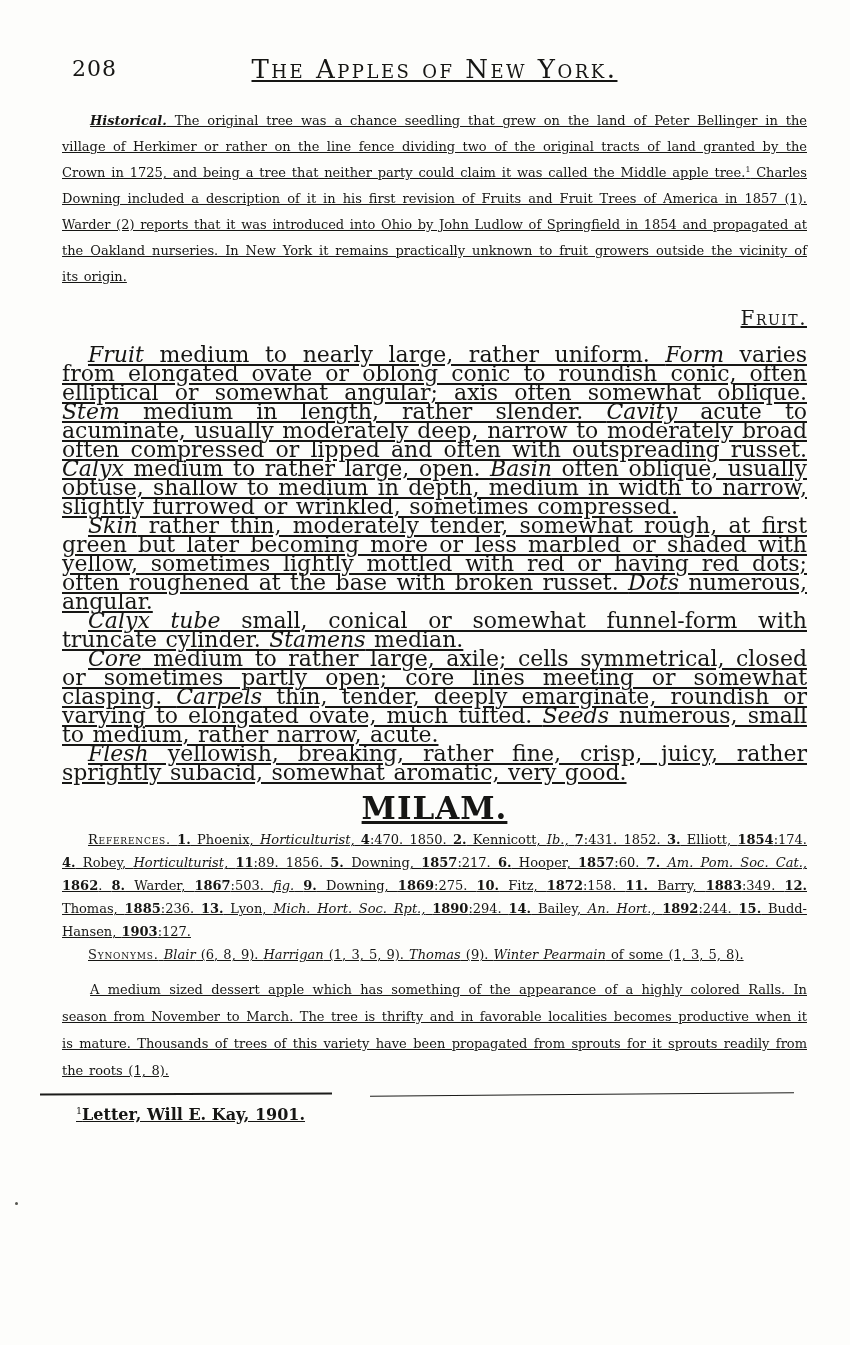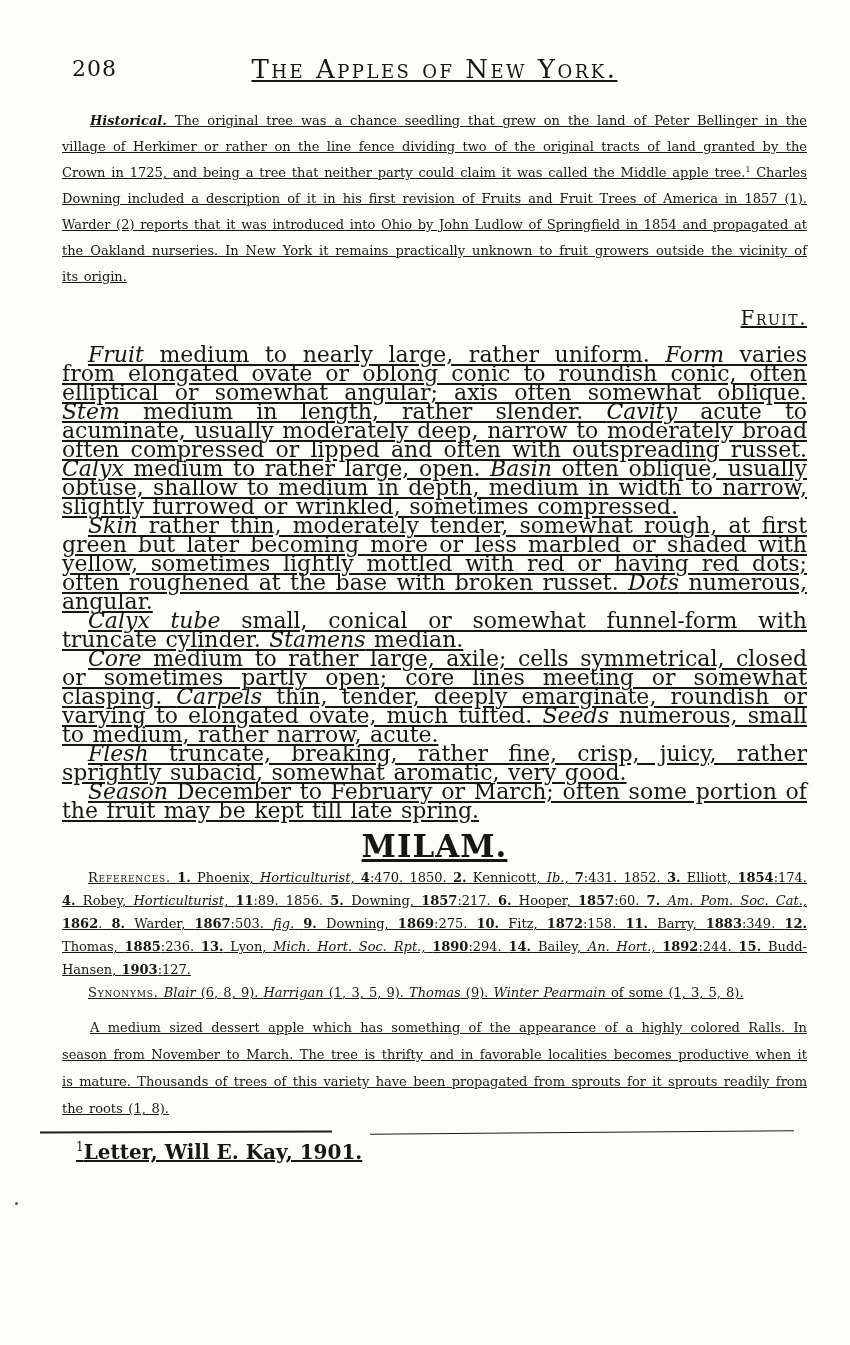--- a/index.html
+++ b/index.html
@@ -97,21 +97,21 @@
     transform: rotate(-0.2deg);
   }
   .rule-seg-right {
     position: absolute; left: 308px; top: 4px;
     width: 424px; height: 0;
     border-top: 1.6px solid #1c1c1a;
     transform: rotate(-0.45deg);
   }
   .footnote {
     margin: 6px 0 0 0;
-    font-size: 20px;
+    font-size: 16px;
     line-height: 21px;
     text-indent: 14px;
   }
   .scan-speck {
     position: absolute;
     left: 15px; top: 1202px;
     width: 3px; height: 3px;
     border-radius: 50%;
     background: #55554f;
   }
@@ -128,22 +128,21 @@
 
   <p class="body-para"><span class="st-bi">Historical.</span><span>  The original tree was a chance seedling that grew on the land of Peter Bellinger in the village of Herkimer or rather on the line fence dividing two of the original tracts of land granted by the Crown in 1725, and being a tree that neither party could claim it was called the Middle apple tree.</span><sup>1</sup><span> Charles Downing included a description of it in his first revision of Fruits and Fruit Trees of America in 1857 (1). Warder (2) reports that it was introduced into Ohio by John Ludlow of Springfield in 1854 and propagated at the Oakland nurseries. In New York it remains practically unknown to fruit growers outside the vicinity of its origin.</span></p>
 
   <h3 class="section-head">Fruit.</h3>
 
   <div>
     <p class="desc-para"><span class="st-i">Fruit</span><span> medium to nearly large, rather uniform. </span><span class="st-i">Form</span><span> varies from elongated ovate or oblong conic to roundish conic, often elliptical or somewhat angular; axis often somewhat oblique. </span><span class="st-i">Stem</span><span> medium in length, rather slender. </span><span class="st-i">Cavity</span><span> acute to acuminate, usually moderately deep, narrow to moderately broad often compressed or lipped and often with outspreading russet. </span><span class="st-i">Calyx</span><span> medium to rather large, open. </span><span class="st-i">Basin</span><span> often oblique, usually obtuse, shallow to medium in depth, medium in width to narrow, slightly furrowed or wrinkled, sometimes compressed.</span></p>
     <p class="desc-para"><span class="st-i">Skin</span><span> rather thin, moderately tender, somewhat rough, at first green but later becoming more or less marbled or shaded with yellow, sometimes lightly mottled with red or having red dots; often roughened at the base with broken russet. </span><span class="st-i">Dots</span><span> numerous, angular.</span></p>
     <p class="desc-para"><span class="st-i">Calyx tube</span><span> small, conical or somewhat funnel-form with truncate cylinder. </span><span class="st-i">Stamens</span><span> median.</span></p>
     <p class="desc-para"><span class="st-i">Core</span><span> medium to rather large, axile; cells symmetrical, closed or sometimes partly open; core lines meeting or somewhat clasping. </span><span class="st-i">Carpels</span><span> thin, tender, deeply emarginate, roundish or varying to elongated ovate, much tufted. </span><span class="st-i">Seeds</span><span> numerous, small to medium, rather narrow, acute.</span></p>
-    <p class="desc-para"><span class="st-i">Flesh</span><span> truncate, breaking, rather fine, crisp, juicy, rather sprightly subacid, somewhat aromatic, very good.</span></p>
-    <p class="desc-para"><span class="st-i">Season</span><span> December to February or March; often some portion of the fruit may be kept till late spring.</span></p>
+    <p class="desc-para"><span class="st-i">Flesh</span><span> yellowish, breaking, rather fine, crisp, juicy, rather sprightly subacid, somewhat aromatic, very good.</span></p>
   </div>
 
   <h2 class="variety-head">MILAM.</h2>
 
   <div>
     <p class="ref-para"><span class="st-sc">References.</span><span> </span><span class="st-b">1.</span><span> Phoenix, </span><span class="st-i">Horticulturist,</span><span> </span><span class="st-b">4</span><span>:470. 1850. </span><span class="st-b">2.</span><span> Kennicott, </span><span class="st-i">Ib.,</span><span> </span><span class="st-b">7</span><span>:431. 1852. </span><span class="st-b">3.</span><span> Elliott, </span><span class="st-b">1854</span><span>:174. </span><span class="st-b">4.</span><span> Robey, </span><span class="st-i">Horticulturist,</span><span> </span><span class="st-b">11</span><span>:89. 1856. </span><span class="st-b">5.</span><span> Downing, </span><span class="st-b">1857</span><span>:217. </span><span class="st-b">6.</span><span> Hooper, </span><span class="st-b">1857</span><span>:60. </span><span class="st-b">7.</span><span> </span><span class="st-i">Am. Pom. Soc. Cat.,</span><span> </span><span class="st-b">1862</span><span>. </span><span class="st-b">8.</span><span> Warder, </span><span class="st-b">1867</span><span>:503. </span><span class="st-i">fig.</span><span> </span><span class="st-b">9.</span><span> Downing, </span><span class="st-b">1869</span><span>:275. </span><span class="st-b">10.</span><span> Fitz, </span><span class="st-b">1872</span><span>:158. </span><span class="st-b">11.</span><span> Barry, </span><span class="st-b">1883</span><span>:349. </span><span class="st-b">12.</span><span> Thomas, </span><span class="st-b">1885</span><span>:236. </span><span class="st-b">13.</span><span> Lyon, </span><span class="st-i">Mich. Hort. Soc. Rpt.,</span><span> </span><span class="st-b">1890</span><span>:294. </span><span class="st-b">14.</span><span> Bailey, </span><span class="st-i">An. Hort.,</span><span> </span><span class="st-b">1892</span><span>:244. </span><span class="st-b">15.</span><span> Budd-Hansen, </span><span class="st-b">1903</span><span>:127.</span></p>
     <p class="ref-para"><span class="st-sc">Synonyms.</span><span> </span><span class="st-i">Blair</span><span> (6, 8, 9). </span><span class="st-i">Harrigan</span><span> (1, 3, 5, 9). </span><span class="st-i">Thomas</span><span> (9). </span><span class="st-i">Winter Pearmain</span><span> of some (1, 3, 5, 8).</span></p>
     <p class="body-para closing-para"><span>A medium sized dessert apple which has something of the appearance of a highly colored Ralls. In season from November to March. The tree is thrifty and in favorable localities becomes productive when it is mature. Thousands of trees of this variety have been propagated from sprouts for it sprouts readily from the roots (1, 8).</span></p>
   </div>
 

